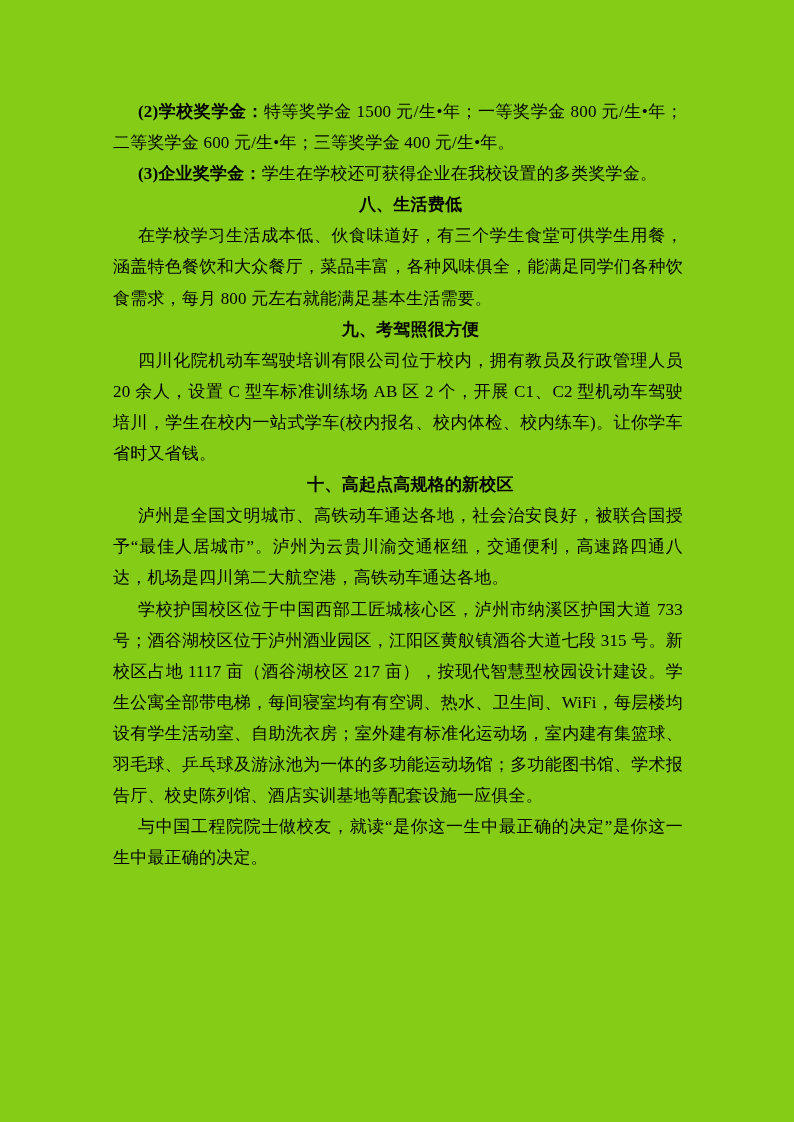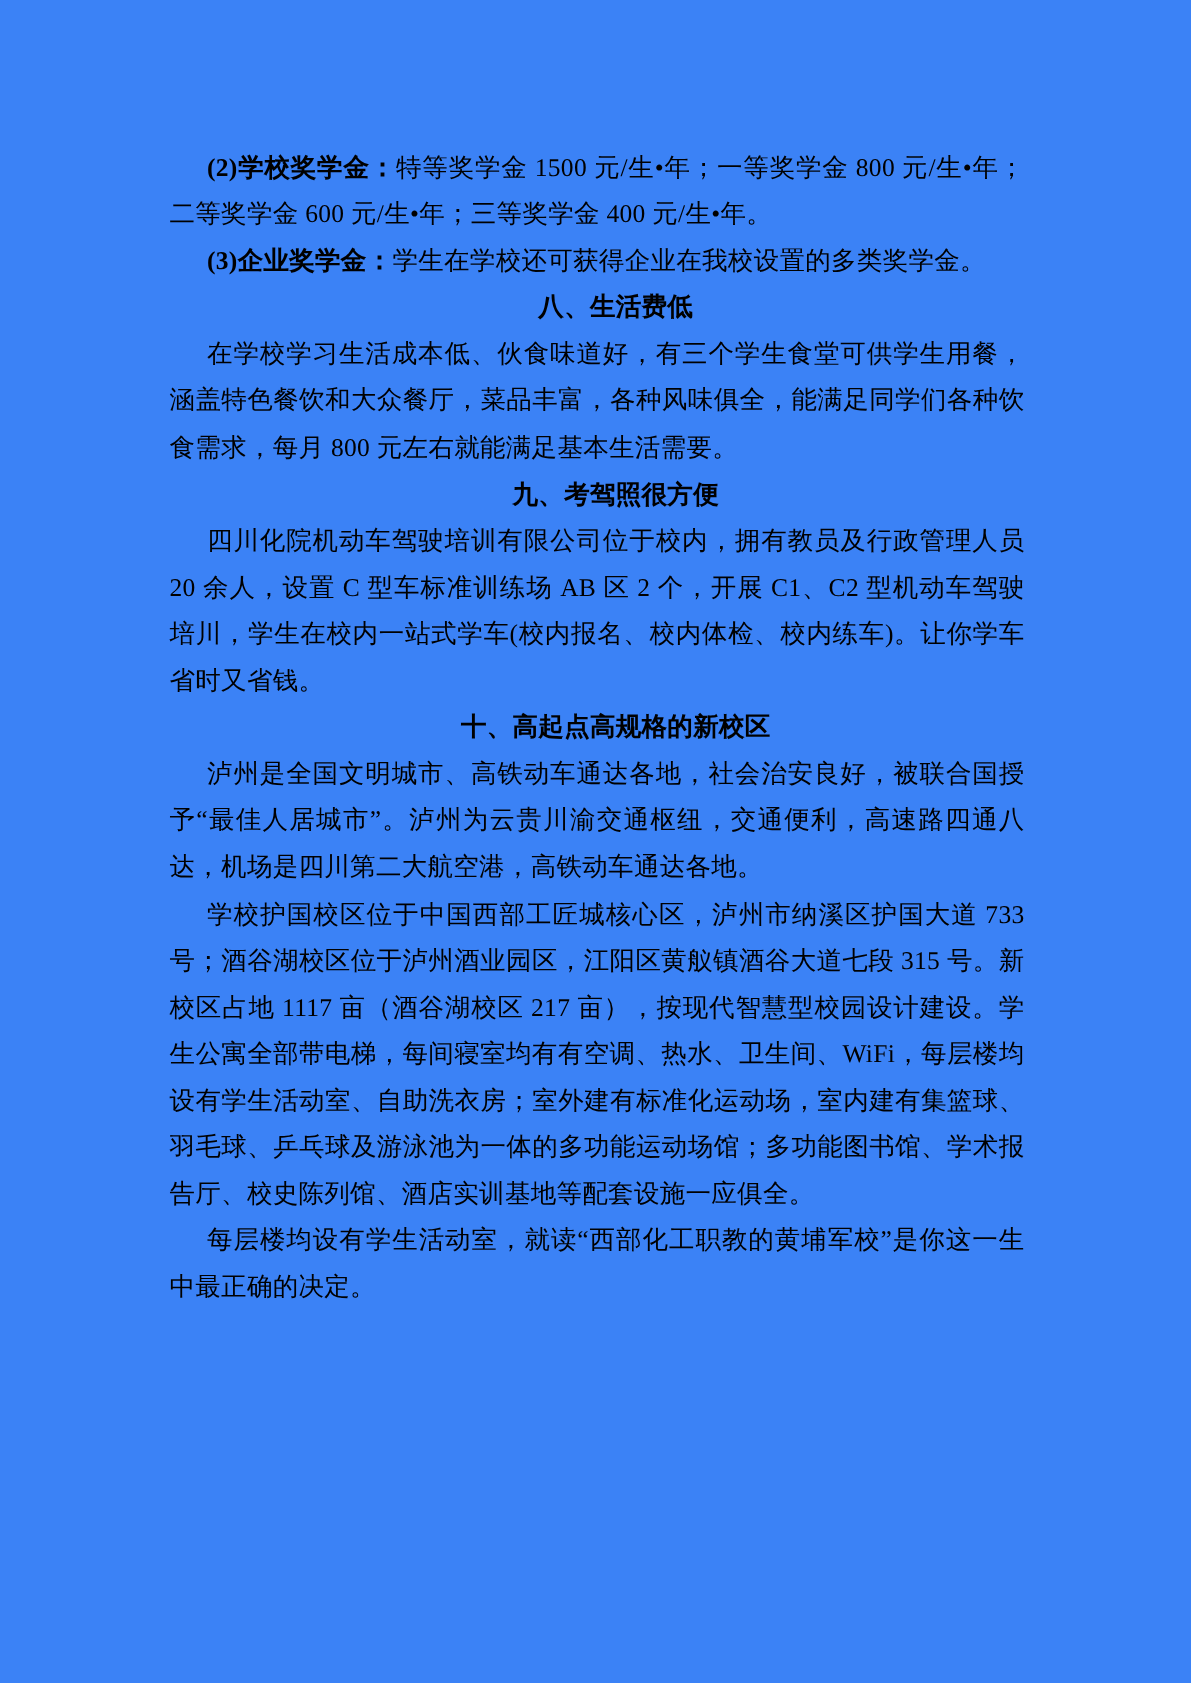--- a/index.html
+++ b/index.html
@@ -4,21 +4,21 @@
 <style>
   html, body {
     margin: 0;
     padding: 0;
     background: #ffffff;
   }
   .page {
     position: relative;
     width: 794px;
     height: 1122px;
-    background: #3b82f6;
+    background: #84cc16;
     overflow: hidden;
     font-family: "Liberation Serif", "DejaVu Serif", serif;
   }
   .doc {
     position: absolute;
     left: 113px;
     top: 96px;
     width: 570px;
     font-size: 17px;
     line-height: 31.1px;
@@ -47,15 +47,15 @@
   <div class="doc" id="doc-body">
       <p><b class="lead">(2)学校奖学金：</b>特等奖学金 1500 元/生•年；一等奖学金 800 元/生•年；二等奖学金 600 元/生•年；三等奖学金 400 元/生•年。</p>
       <p><b class="lead">(3)企业奖学金：</b>学生在学校还可获得企业在我校设置的多类奖学金。</p>
       <p class="heading">八、生活费低</p>
       <p>在学校学习生活成本低、伙食味道好，有三个学生食堂可供学生用餐，涵盖特色餐饮和大众餐厅，菜品丰富，各种风味俱全，能满足同学们各种饮食需求，每月 800 元左右就能满足基本生活需要。</p>
       <p class="heading">九、考驾照很方便</p>
       <p>四川化院机动车驾驶培训有限公司位于校内，拥有教员及行政管理人员 20 余人，设置 C 型车标准训练场 AB 区 2 个，开展 C1、C2 型机动车驾驶培川，学生在校内一站式学车(校内报名、校内体检、校内练车)。让你学车省时又省钱。</p>
       <p class="heading">十、高起点高规格的新校区</p>
       <p>泸州是全国文明城市、高铁动车通达各地，社会治安良好，被联合国授予“最佳人居城市”。泸州为云贵川渝交通枢纽，交通便利，高速路四通八达，机场是四川第二大航空港，高铁动车通达各地。</p>
       <p>学校护国校区位于中国西部工匠城核心区，泸州市纳溪区护国大道 733 号；酒谷湖校区位于泸州酒业园区，江阳区黄舣镇酒谷大道七段 315 号。新校区占地 1117 亩（酒谷湖校区 217 亩），按现代智慧型校园设计建设。学生公寓全部带电梯，每间寝室均有有空调、热水、卫生间、WiFi，每层楼均设有学生活动室、自助洗衣房；室外建有标准化运动场，室内建有集篮球、羽毛球、乒乓球及游泳池为一体的多功能运动场馆；多功能图书馆、学术报告厅、校史陈列馆、酒店实训基地等配套设施一应俱全。</p>
-      <p>每层楼均设有学生活动室，就读“西部化工职教的黄埔军校”是你这一生中最正确的决定。</p>
+      <p>与中国工程院院士做校友，就读“是你这一生中最正确的决定”是你这一生中最正确的决定。</p>
     </div>
 </div>
 
 </body></html>

